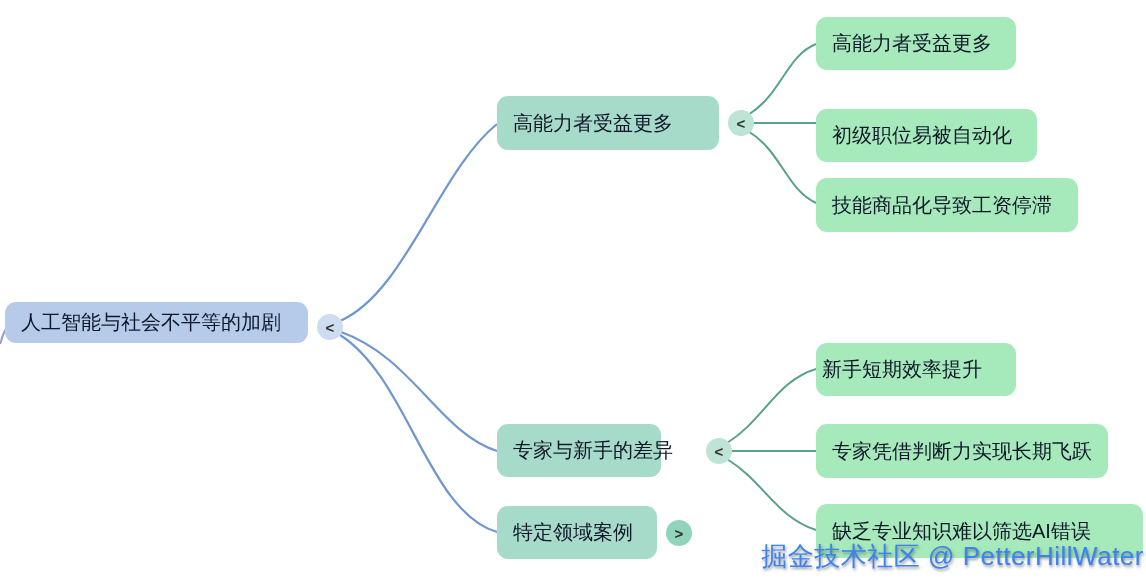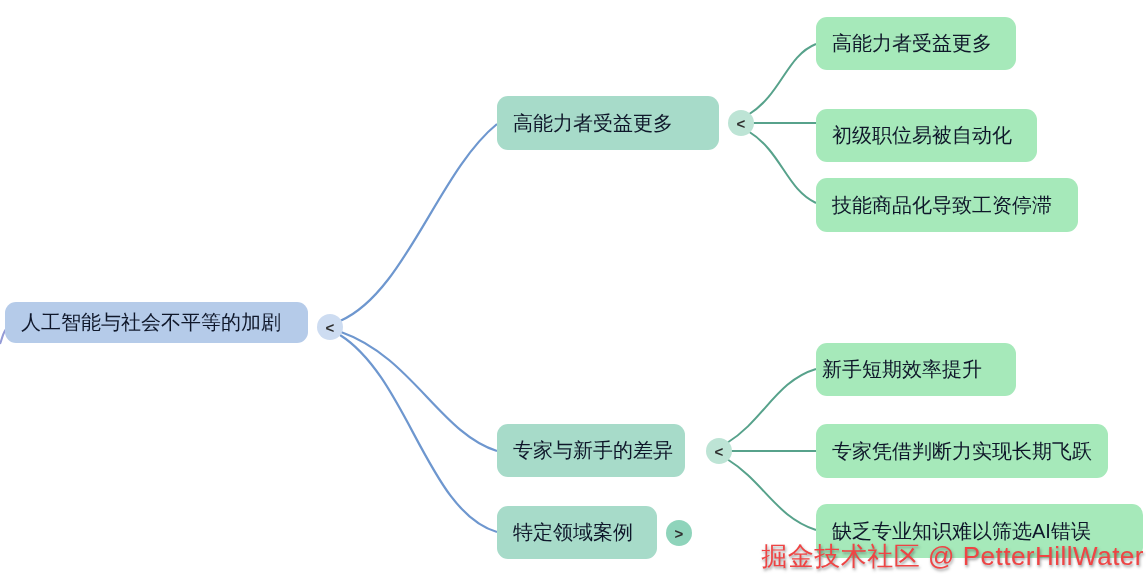--- a/index.html
+++ b/index.html
@@ -29,21 +29,21 @@
     display:flex;align-items:center;justify-content:center;
     font-size:15px;font-weight:700;color:#2e2e2e;
     cursor:pointer;
   }
   .toggle.blue{background:#cddcf1;}
   .toggle.teal{background:#bde4d5;}
   .toggle.teal-solid{background:#8fd4bb;}
   #watermark{
     position:absolute;z-index:4;
     right:2px;bottom:13px;
-    font-size:26px;color:#ef4444;
+    font-size:26px;color:#3b82f6;
     text-shadow:1px 2px 3px rgba(60,60,60,0.55);
     letter-spacing:0.5px;
     white-space:nowrap;
   }
 </style>
 </head>
 <body>
 
 <div id="canvas">
 
@@ -67,21 +67,21 @@
   <div class="node root" style="left:5px;top:302px;width:303px;height:41px;">人工智能与社会不平等的加剧</div>
   <div class="toggle blue" style="left:317px;top:314px;">&lt;</div>
 
   <div class="node branch" style="left:497px;top:96px;width:222px;height:54px;">高能力者受益更多</div>
   <div class="toggle teal" style="left:728px;top:110px;">&lt;</div>
 
   <div class="node leaf" style="left:816px;top:17px;width:200px;height:53px;">高能力者受益更多</div>
   <div class="node leaf" style="left:816px;top:109px;width:221px;height:53px;">初级职位易被自动化</div>
   <div class="node leaf" style="left:816px;top:178px;width:262px;height:54px;">技能商品化导致工资停滞</div>
 
-  <div class="node branch" style="left:497px;top:424px;width:188px;height:53px;">专家与新手的差异</div>
+  <div class="node branch" style="left:497px;top:424px;width:164px;height:53px;">专家与新手的差异</div>
   <div class="toggle teal" style="left:706px;top:438px;">&lt;</div>
 
   <div class="node leaf" style="left:816px;top:343px;width:200px;height:53px;padding-left:6px;">新手短期效率提升</div>
   <div class="node leaf" style="left:816px;top:424px;width:292px;height:54px;">专家凭借判断力实现长期飞跃</div>
   <div class="node leaf" style="left:816px;top:504px;width:327px;height:54px;">缺乏专业知识难以筛选AI错误</div>
 
   <div class="node branch" style="left:497px;top:506px;width:160px;height:53px;text-align:right;">特定领域案例</div>
   <div class="toggle teal-solid" style="left:666px;top:520px;">&gt;</div>
 
   <div id="watermark">掘金技术社区 @ PetterHillWater</div>

